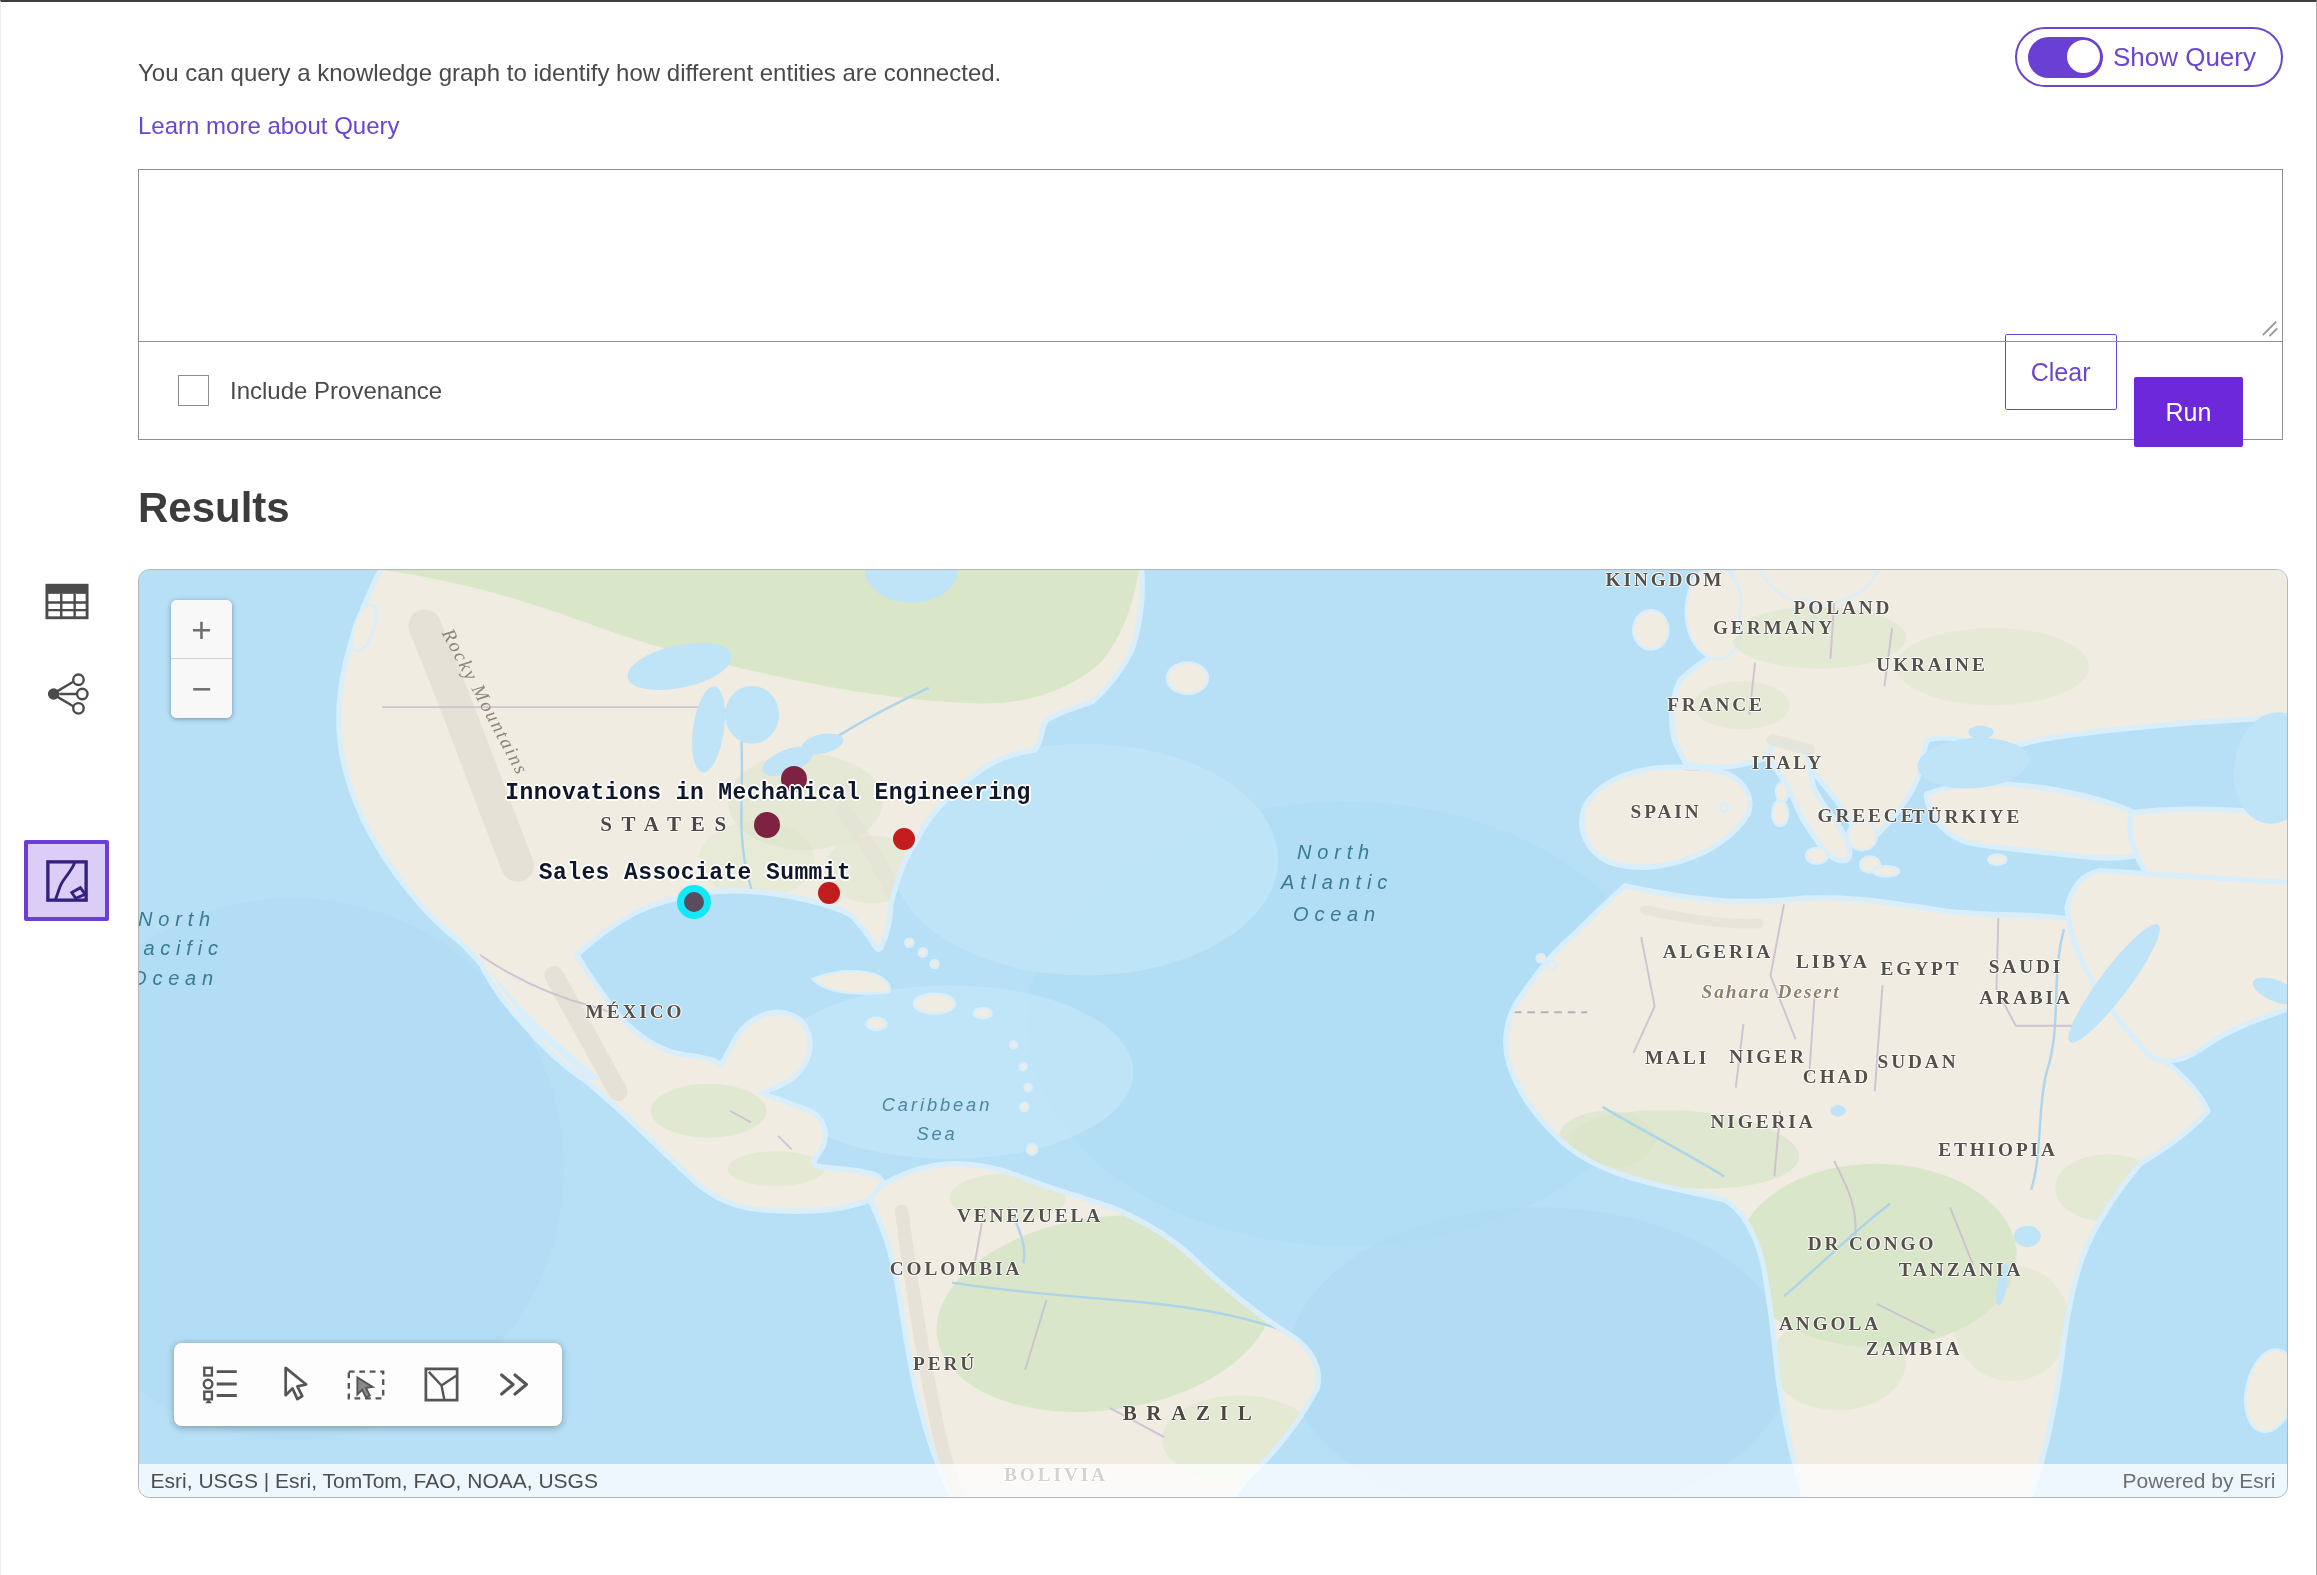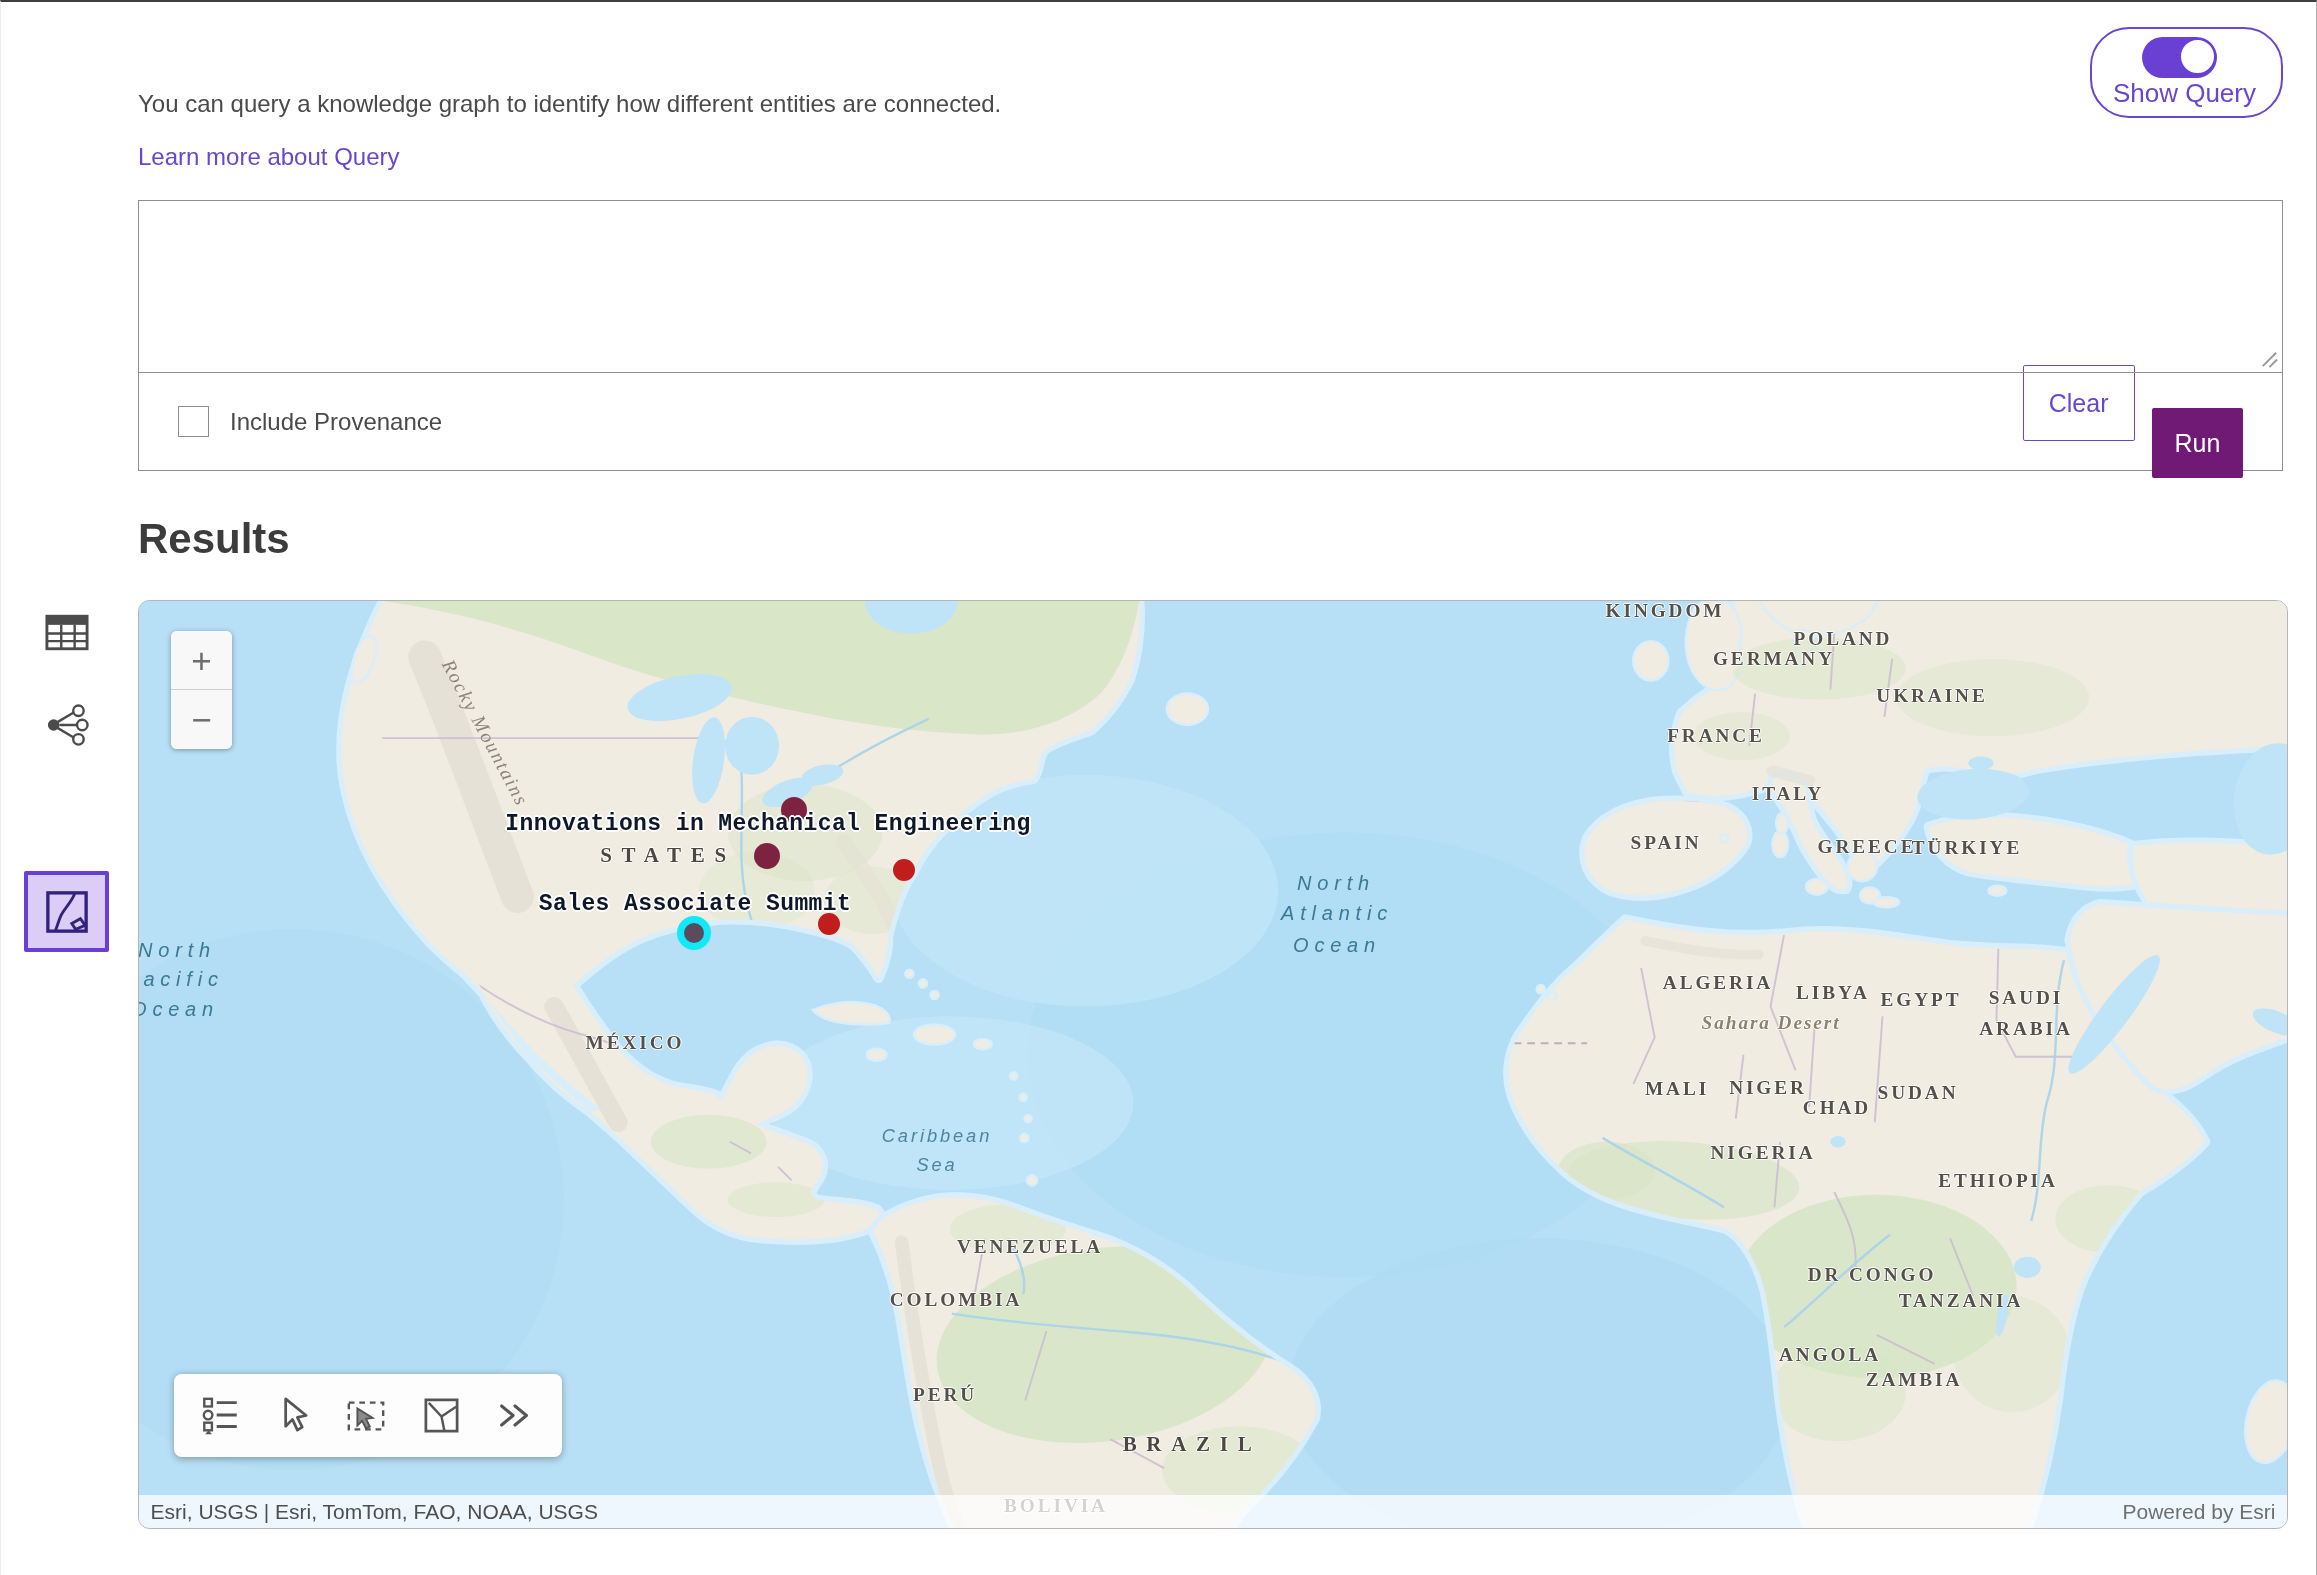--- a/index.html
+++ b/index.html
@@ -3,37 +3,37 @@
 <meta charset="utf-8">
 <style>
   html,body{margin:0;padding:0;background:#fff;}
   .window{position:relative;width:2317px;height:1576px;box-sizing:border-box;background:#fff;
     border-top:2.9px solid #3f3f3f;border-right:1.9px solid #ababab;border-bottom:1.9px solid #ababab;border-left:1px solid #ededed;
     font-family:"Liberation Sans",sans-serif;color:#4a4a4a;overflow:hidden;}
   .content{padding:0 33px 0 137px;}
   h1.page-title{margin:15.4px 0 0;font-size:44px;font-weight:600;color:#3c3c3c;letter-spacing:0.5px;}
   .desc-row{display:flex;justify-content:space-between;align-items:flex-end;margin-top:23px;}
   .desc{font-size:24px;color:#4a4a4a;margin:0;}
-  .show-query-pill{display:flex;align-items:center;border:2.9px solid #6a46cf;border-radius:39px;padding:7.7px 25px 7.7px 11.6px;margin-top:1.9px;cursor:pointer;background:#fff;flex-direction:column;}
+  .show-query-pill{display:flex;align-items:center;border:2.9px solid #6a46cf;border-radius:39px;padding:7.7px 25px 7.7px 11.6px;margin-top:1.9px;cursor:pointer;background:#fff;}
   .switch{position:relative;width:75px;height:41px;background:#6a40d4;border-radius:21px;display:inline-block;}
   .knob{position:absolute;right:1px;top:1px;width:33px;height:33px;background:#fff;border:2.9px solid #6a40d4;border-radius:50%;}
   .pill-label{font-size:26px;color:#6a46cf;margin-left:9.7px;}
   .learn-link{display:inline-block;margin-top:25px;font-size:24px;color:#6a46cf;text-decoration:none;cursor:pointer;}
   .query-box{margin-top:29px;border:1.9px solid #8f8f8f;background:#fff;}
   .query-input{position:relative;height:172px;border-bottom:1.9px solid #8f8f8f;padding:19.3px 23px;box-sizing:border-box;
     font-family:"DejaVu Sans Mono","Liberation Mono",monospace;font-size:26px;color:#3b3b3b;white-space:pre;cursor:text;}
   .grip{position:absolute;right:2.9px;bottom:2.9px;}
   .query-actions{height:97px;display:flex;align-items:center;justify-content:space-between;padding:0 39px;}
   .prov{display:flex;align-items:center;cursor:default;}
   .checkbox{width:29px;height:29px;border:1.9px solid #8c8c8c;background:#fff;display:inline-block;cursor:pointer;}
   .prov-label{font-size:24px;color:#4a4a4a;margin-left:21px;}
   .btns{display:flex;gap:17.4px;}
   .btn{font-family:"Liberation Sans",sans-serif;font-size:25px;cursor:pointer;border-radius:1.9px;}
   .btn-clear{width:112px;height:76px;background:#fff;border:1.9px solid #6a46cf;color:#6a46cf;}
-  .btn-run{width:91px;height:70px;background:#701a75;border:none;color:#fff;margin-top:43px;}
+  .btn-run{width:109px;height:70px;background:#6d28d9;border:none;color:#fff;margin-top:43px;}
   h2.results-title{margin:44px 0 0 137px;font-size:42px;font-weight:600;color:#3c3c3c;}
   .results-area{position:relative;margin-top:37px;}
   .view-sidebar{position:absolute;left:23px;top:0;width:89px;}
   .side-btn{width:85px;height:64px;display:flex;align-items:center;justify-content:center;cursor:pointer;background:transparent;border:none;}
   .side-btn.sel{height:81px;border:4.8px solid #6a40d4;background:#dbcdf6;border-radius:1.9px;box-sizing:border-box;margin-top:114px;}
   .side-gap{height:29px;}
   .map{position:relative;margin-left:137px;width:2148px;height:927px;border:1.9px solid #b5b5b5;border-radius:11.6px;overflow:hidden;background:#b7dff5;box-sizing:content-box;}
   .map svg.basemap{position:absolute;left:0;top:0;width:100%;height:100%;display:block;}
   .zoom-ctrl{position:absolute;left:32px;top:30px;width:61px;background:#f8f8f8;border-radius:5.8px;box-shadow:0 1px 5.8px rgba(0,0,0,.35);overflow:hidden;}
   .zoom-btn{display:block;width:61px;height:59px;background:#f8f8f8;border:none;font-size:35px;color:#6e6e6e;cursor:pointer;line-height:59px;padding:0;}

